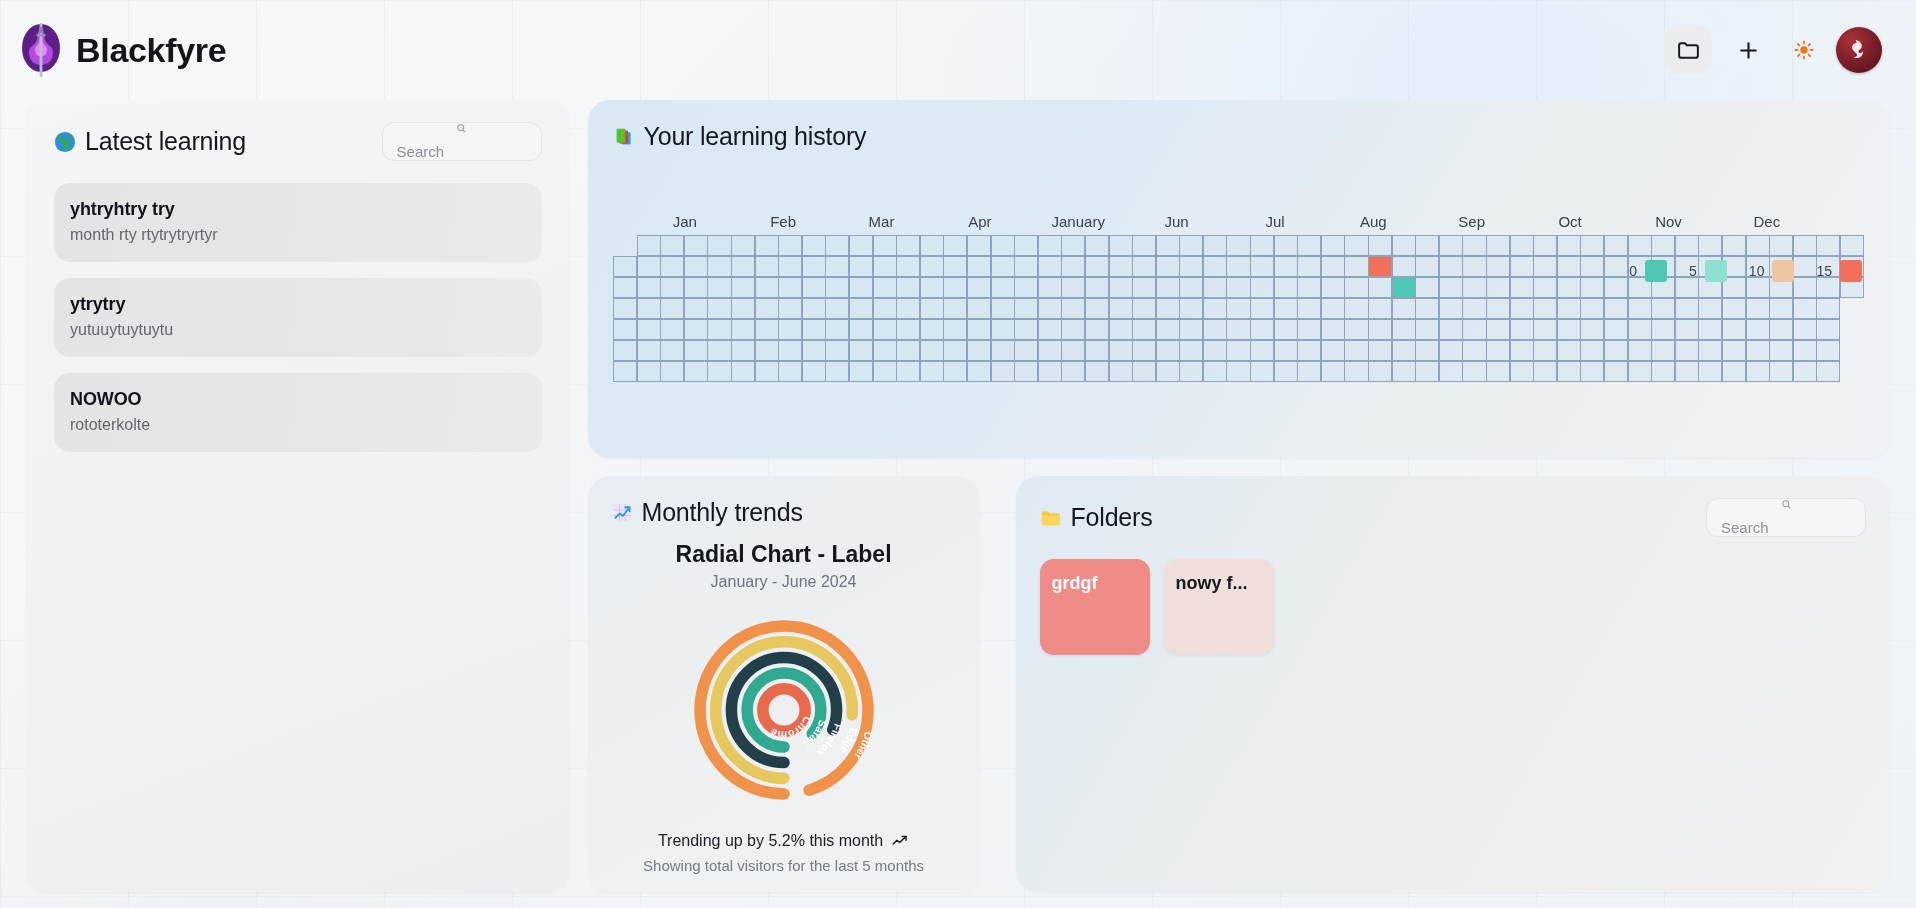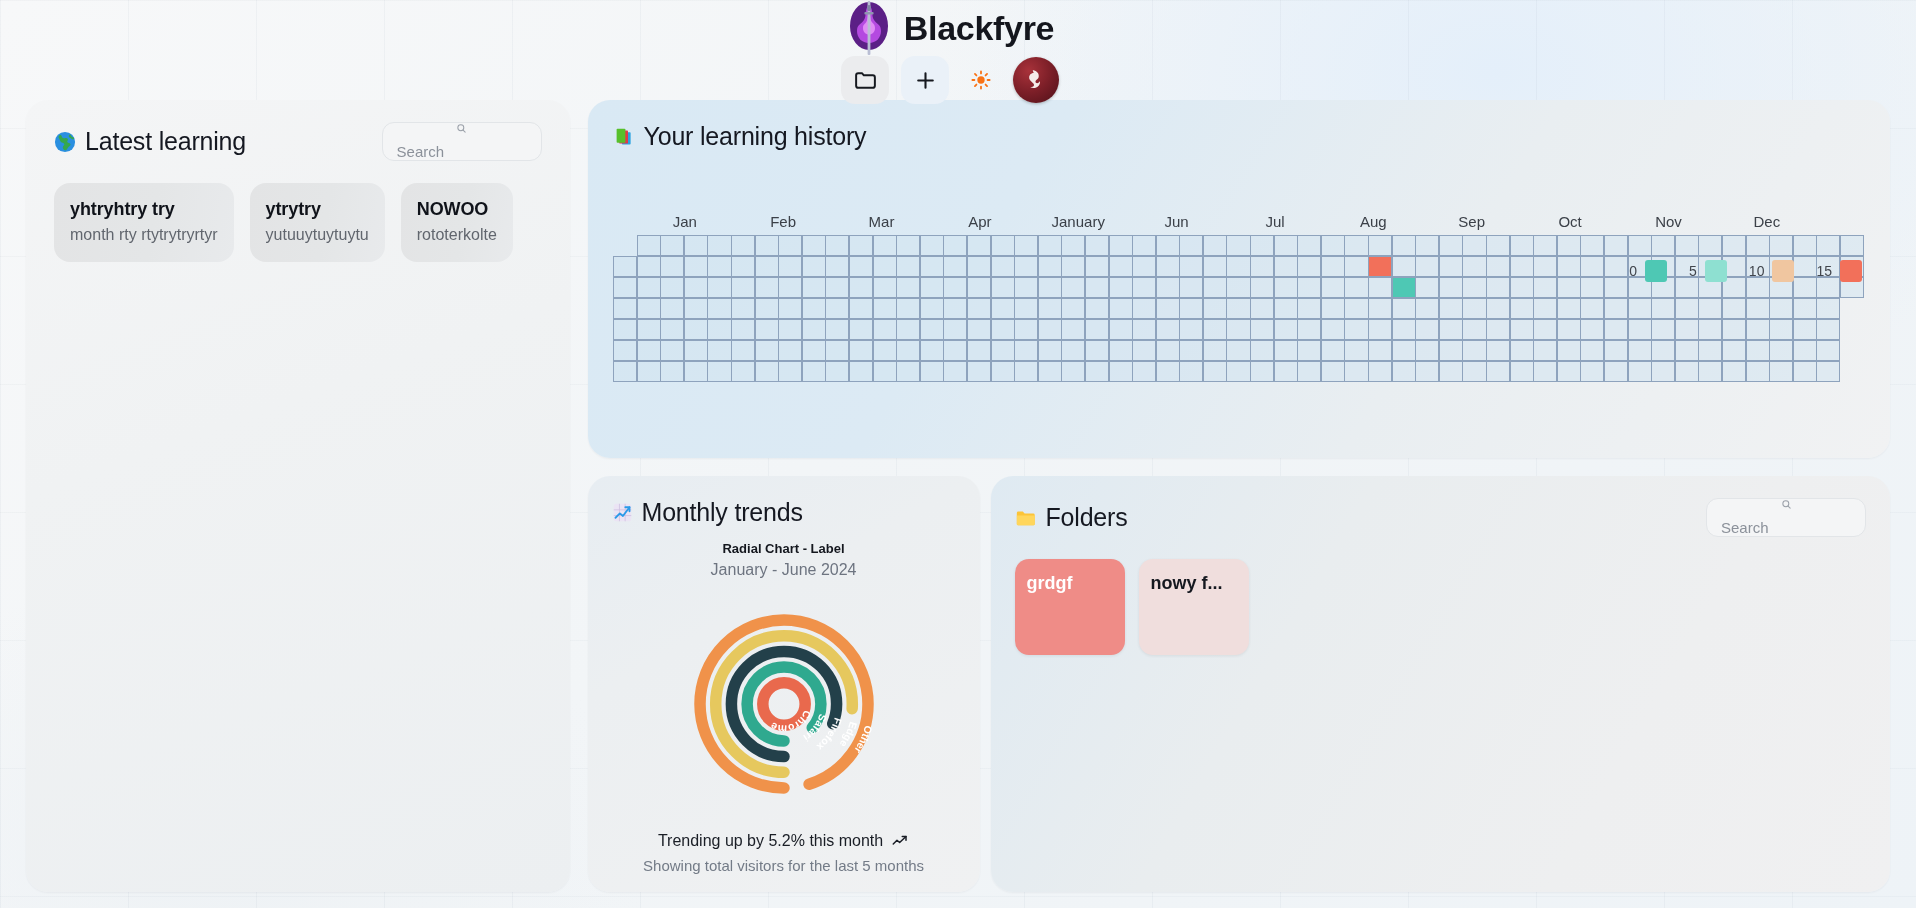--- a/index.html
+++ b/index.html
@@ -34,21 +34,20 @@
 
   
   .header {
     position: relative;
     z-index: 3;
     height: 100px;
     display: flex;
     align-items: center;
     justify-content: space-between;
     padding: 0 34px 0 18px;
-    flex-direction: column;
   }
   .brand { display: flex; align-items: center; gap: 12px; }
   .brand-logo { width: 46px; height: 56px; display: block; }
   .brand-name {
     font-size: 34px;
     font-weight: 700;
     letter-spacing: -0.3px;
     color: #14161d;
   }
   .header-actions { display: flex; align-items: center; gap: 12px; }
@@ -120,21 +119,21 @@
   }
   .search-box input {
     border: none; background: transparent; outline: none;
     font-family: inherit;
     font-size: 15px;
     color: #5d646e;
     width: 100%;
   }
   .search-box input::placeholder { color: #8b919a; }
 
-  .learn-list { display: flex; flex-direction: row; gap: 16px; }
+  .learn-list { display: flex; flex-direction: column; gap: 16px; }
   .learn-item {
     background: linear-gradient(100deg, #e3e4e5 0%, #e4e6e7 55%, #e8eaec 100%);
     border-radius: 16px;
     padding: 16px 16px 18px;
     cursor: pointer;
   }
   .learn-title {
     font-size: 18px;
     font-weight: 700;
     color: #10131a;
@@ -185,33 +184,33 @@
   .hm-cell {
     width: 24.1px;
     height: 21.5px;
     border: 1px solid #8ea3bd;
     margin: -0.5px 0 0 -0.5px;
     background: rgba(210,228,240,0.55);
   }
   .hm-cell.off { border-color: transparent; background: transparent; }
 
   
-  .bottom-row { display: flex; gap: 11px; align-items: flex-start; }
+  .bottom-row { display: flex; gap: 36px; align-items: flex-start; }
 
   .panel-trends {
     width: 392px;
     height: 416px;
     background: linear-gradient(150deg, #e7edf2 0%, #eceff1 35%, #f0f1f2 100%);
     box-shadow: 0 1px 2px rgba(30,40,60,.05);
     padding: 22px 24px 18px;
     display: flex;
     flex-direction: column;
   }
   .chart-caption { text-align: center; margin-top: 14px; }
-  .chart-cap-title { font-size: 13px; font-weight: 600; color: #14171e; }
+  .chart-cap-title { font-size: 23px; font-weight: 600; color: #14171e; }
   .chart-cap-sub { font-size: 16px; color: #6d7480; margin-top: 5px; }
 
   .radial-wrap {
     flex: 1;
     display: flex;
     align-items: center;
     justify-content: center;
     margin-top: -4px;
   }
   .chart-footer { text-align: center; }

